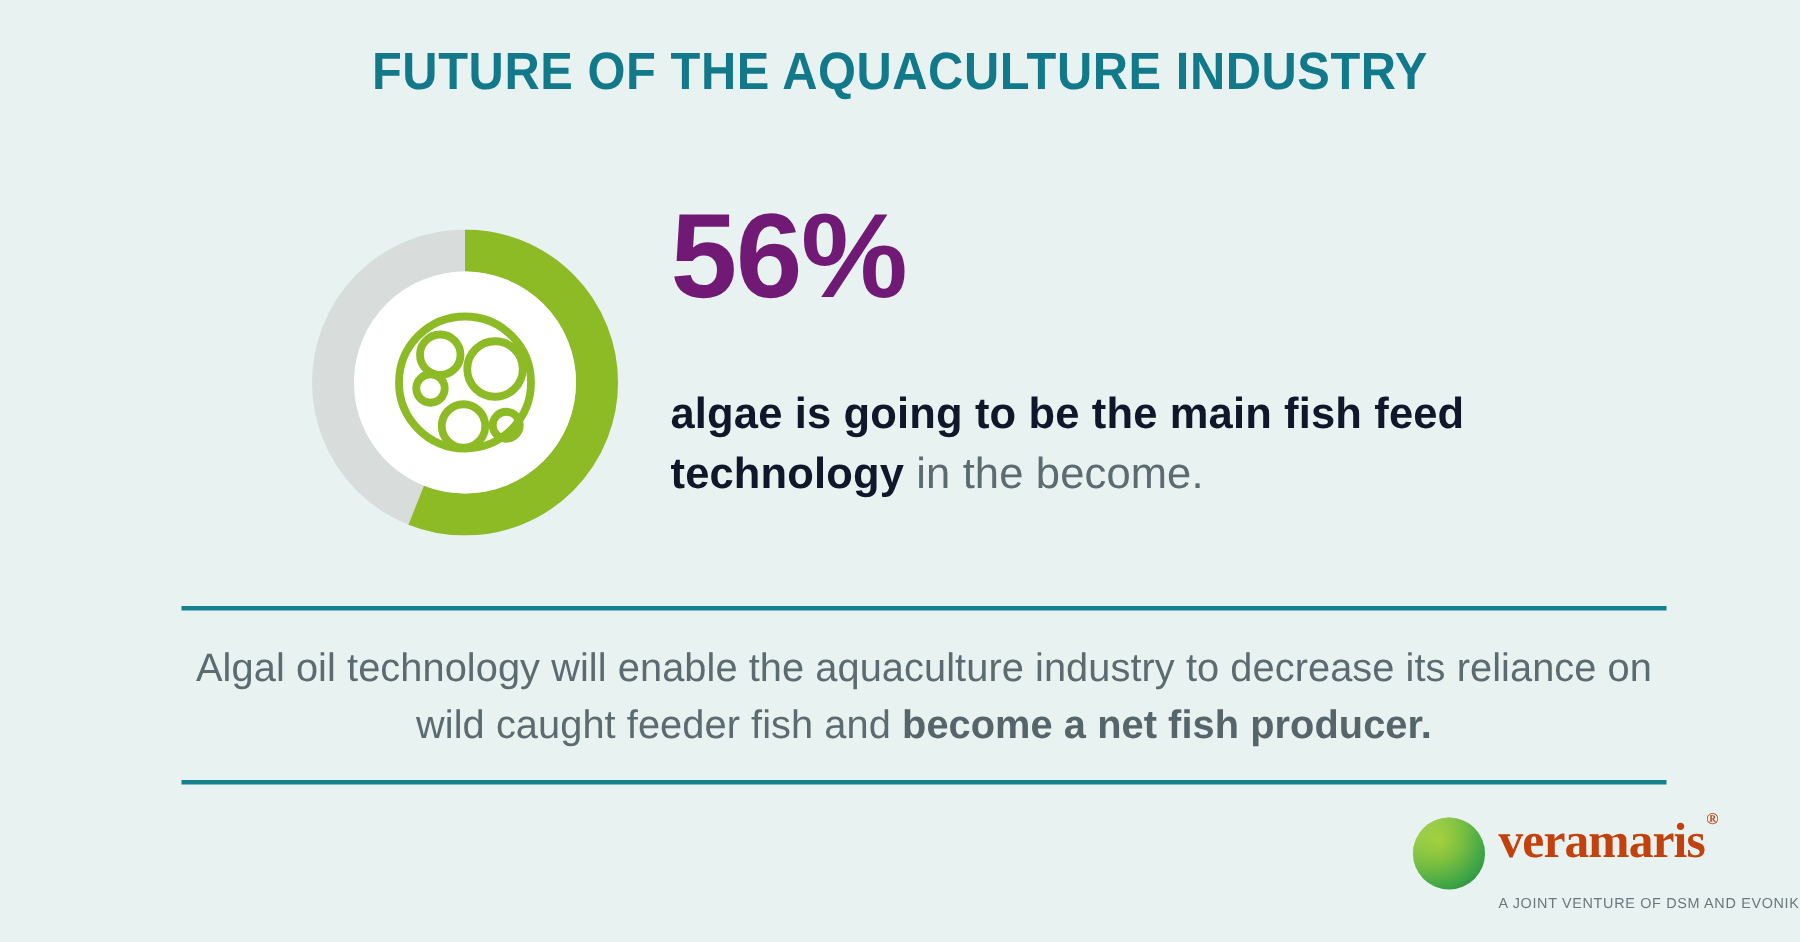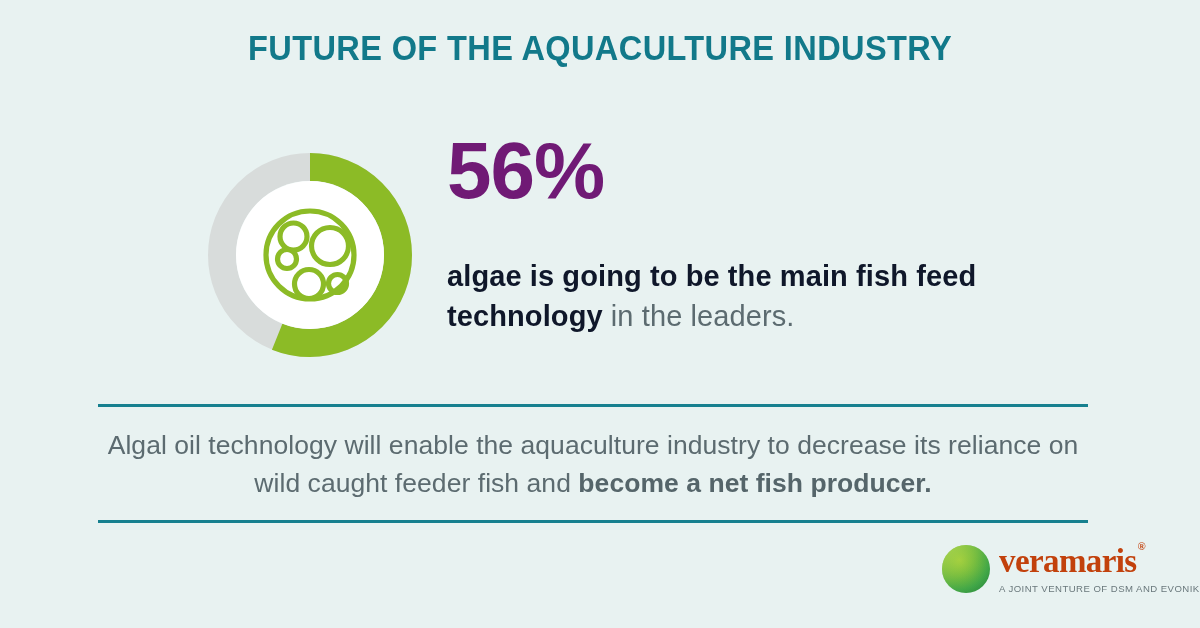--- a/index.html
+++ b/index.html
@@ -72,21 +72,21 @@
   }
   .stat-body b {
     font-weight: bold;
     color: #0f172a;
     margin-top: 40px;
   }
 
   
   .quote-block {
     position: absolute;
-    left: 98px;
+    left: 121px;
     top: 404px;
     width: 990px;
   }
   .rule {
     height: 3px;
     background: #16808f;
     width: 100%;
   }
   .quote-text {
     padding: 20px 2px 18px 2px;
@@ -138,21 +138,21 @@
     vertical-align: super;
     position: relative;
     top: -10px;
     left: 1px;
   }
   .logo-tag {
     font-family: "Liberation Sans Narrow", "Liberation Sans", sans-serif;
     font-size: 9.6px;
     color: #6a787c;
     letter-spacing: 0.45px;
-    margin-top: 4px;
+    margin-top: 18px;
     white-space: nowrap;
   }
 </style>
 </head>
 <body>
 
 <div class="title">FUTURE OF THE AQUACULTURE INDUSTRY</div>
 
 <div class="donut-wrap">
   <svg class="donut-svg" viewBox="0 0 204 204">
@@ -172,21 +172,21 @@
       <circle cx="129.5" cy="130.5" r="9"></circle>
     </g>
   </svg>
 </div>
 
 <div class="stat">
   <div class="stat-number">56%</div>
   <div class="stat-body">
     <br>
     <b>algae is going to be the main fish feed</b><br>
-    <b>technology</b><span> in the leaders.</span>
+    <b>technology</b><span> in the become.</span>
   </div>
 </div>
 
 <div class="quote-block">
   <div class="rule"></div>
   <div class="quote-text">
     <span>Algal oil technology will enable the aquaculture industry to decrease its reliance on wild caught feeder fish and </span><b>become a net fish producer.</b>
   </div>
   <div class="rule"></div>
 </div>

